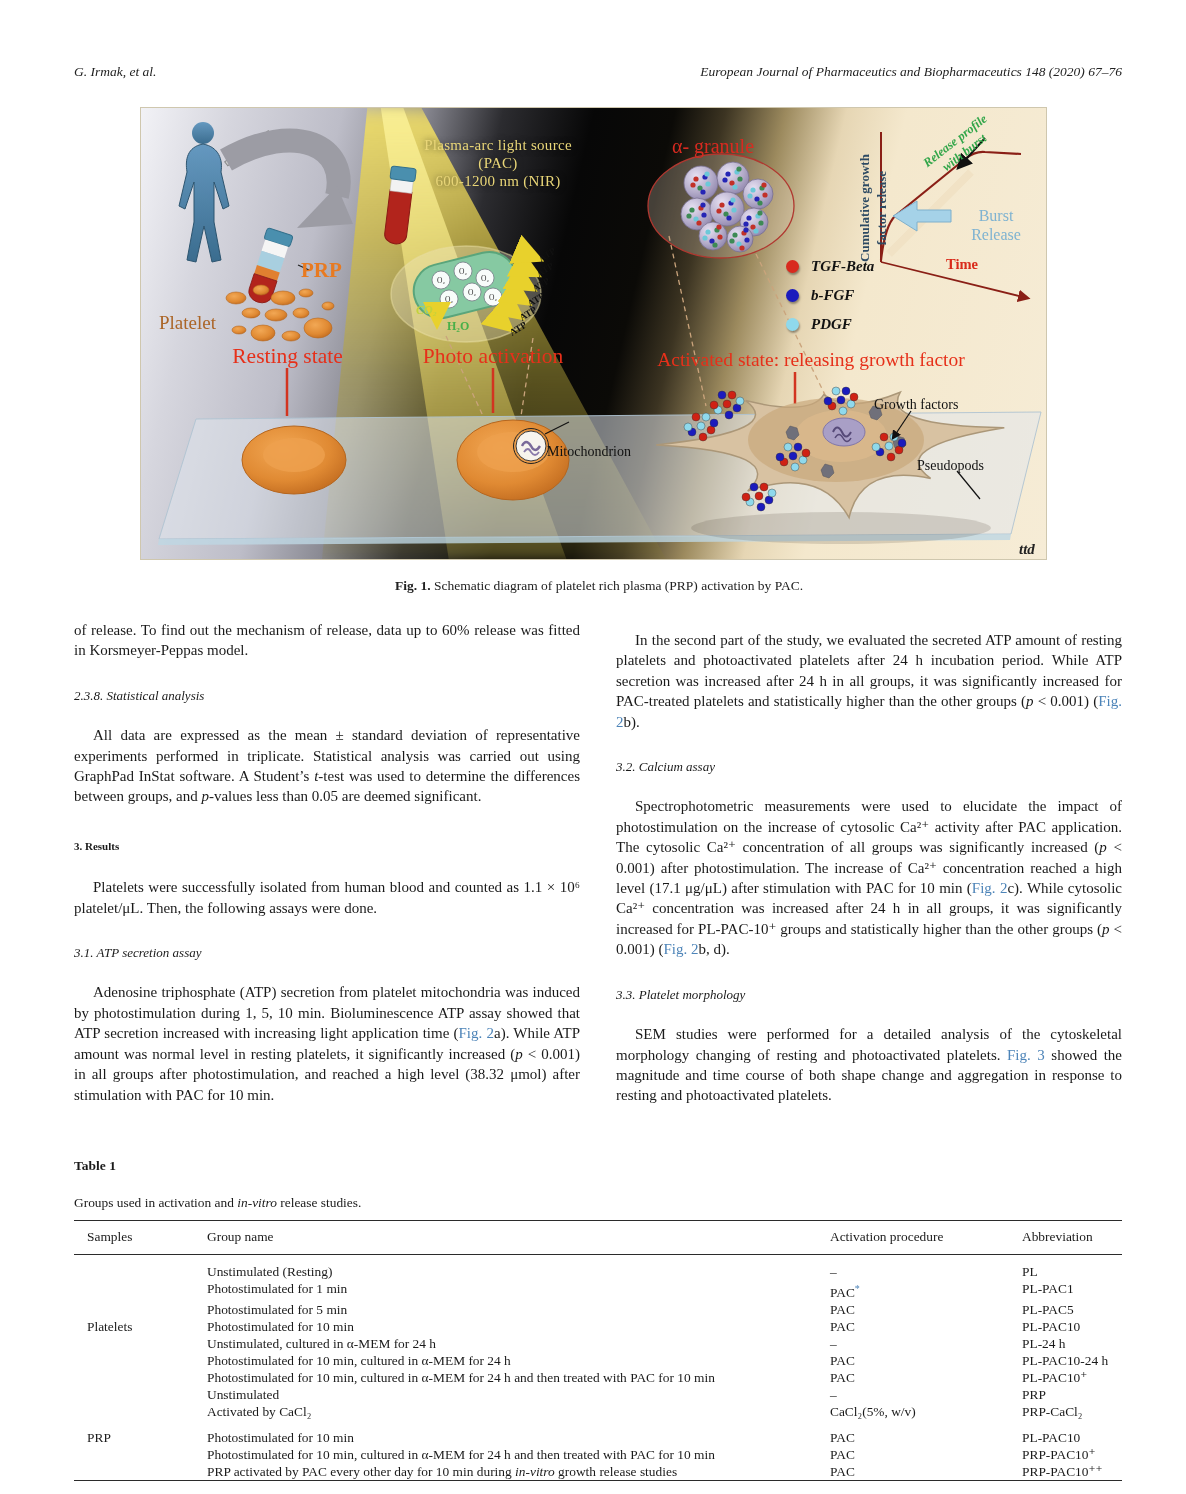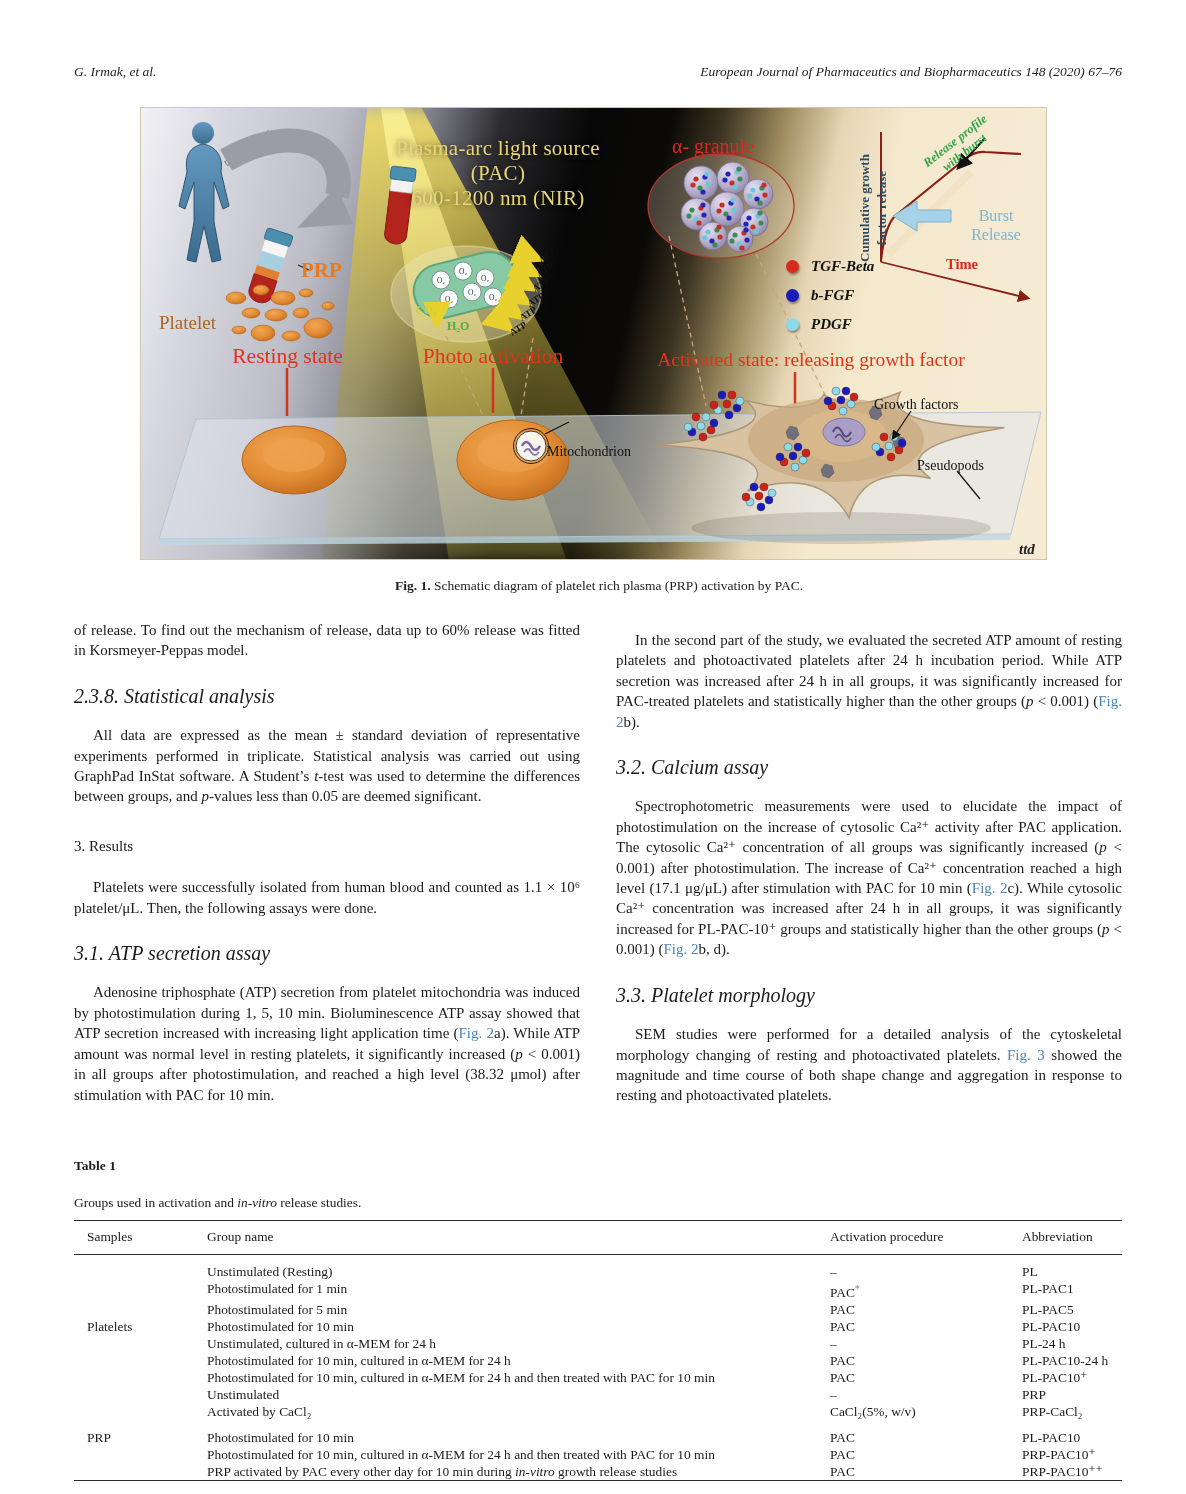--- a/index.html
+++ b/index.html
@@ -11,21 +11,21 @@
   
   #fig{left:140px;top:107px;width:905px;height:451px;overflow:hidden;border:1px solid #cfc7ae;background:#f6ecd6;}
   #fig-bg{position:absolute;inset:0;
      background:linear-gradient(103deg,#f2f2f6 0%,#d6d6de 9%,#bdbdc8 20%,#8a8a93 28%,#2c2c30 36%,#070707 45%,#0b0a07 53%,#3c3422 58%,#9c8a5e 64%,#e6d6b4 70%,#f4e8cd 76%,#f6ecd6 100%);}
   #fig-beam{position:absolute;inset:0;
      background:linear-gradient(to bottom,rgba(238,220,105,.95) 0%,rgba(210,190,70,.75) 30%,rgba(170,155,55,.5) 60%,rgba(130,120,45,.22) 100%);
      clip-path:polygon(25% 0%,31% 0%,58% 100%,20% 100%);filter:blur(9px);}
   #fig-beam2{position:absolute;inset:0;background:linear-gradient(to bottom,rgba(250,240,150,.9),rgba(225,205,90,.5) 70%,rgba(200,185,80,.25));
      clip-path:polygon(26.5% 0%,29% 0%,47% 100%,34% 100%);filter:blur(5px);}
   .fl{position:absolute;line-height:1.2;}
-  .fl-plasma{left:207px;top:28px;width:300px;text-align:center;color:#e9d678;font-size:21px;letter-spacing:.3px;text-shadow:0 0 6px rgba(0,0,0,.6);}
+  .fl-plasma{left:207px;top:28px;width:300px;text-align:center;color:#e9d678;font-size:15px;letter-spacing:.3px;text-shadow:0 0 6px rgba(0,0,0,.6);}
   .fl-prp{left:160px;top:150px;color:#e87a20;font-size:21px;font-weight:bold;}
   .fl-platelet{left:18px;top:204px;color:#ab6527;font-size:19px;}
   .fl-red{color:#e6301a;font-size:21.5px;text-align:center;}
   .fl-resting{left:59px;top:236px;width:175px;}
   .fl-photo{left:252px;top:236px;width:200px;}
   .fl-granule{left:492px;top:26px;width:160px;color:#d92a20;font-size:20px;text-align:center;}
   .fl-activated{left:430px;top:240px;width:480px;color:#e6301a;font-size:19.5px;text-align:center;}
   .fl-small{font-size:14px;color:#111;}
   .fl-mito{left:406px;top:304px;margin-top:32px;}
   .fl-growth{left:733px;top:289px;}
@@ -45,22 +45,22 @@
   .inset-burst{position:absolute;left:117px;top:92px;width:80px;text-align:center;color:#7fb3d1;font-size:16px;line-height:19px;}
   .inset-time{position:absolute;left:88px;top:142px;width:70px;text-align:center;color:#d92a1a;font-weight:bold;font-size:14.5px;}
   
   #fig-caption{left:12px;right:0;top:578px;text-align:center;font-size:13.5px;color:#222;}
   
   .col{width:506px;font-size:15px;line-height:20.4px;text-align:justify;}
   #col-left{left:74px;top:620px;}
   #col-right{left:616px;top:620px;margin-top:10px;}
   .col p{margin:0;}
   .indent{text-indent:19px;}
-  .sec-h{margin:25px 0 19px;font-style:italic;font-size:20px;font-weight:normal;}
-  .sec-h-bold{margin:29px 0 21px;font-weight:normal;font-style:normal;font-size:15px;}
+  .sec-h{margin:25px 0 19px;font-style:italic;font-size:13px;font-weight:normal;}
+  .sec-h-bold{margin:29px 0 21px;font-weight:bold;font-style:normal;font-size:11px;}
   .seg-i{font-style:italic;}
   .seg-b{font-weight:bold;}
   .seg-link{color:#4d84b8;}
   .seg-suplink{color:#4d84b8;vertical-align:super;font-size:10px;}
   
   #table1{left:74px;top:1158px;width:1048px;font-size:13.4px;color:#1a1a1a;}
   .tbl-title{font-weight:bold;font-size:13.5px;}
   .tbl-caption{margin-top:21px;font-size:13.4px;}
   .rule{border-top:1.6px solid #2b2b2b;margin-top:9px;}
   .t-grid{display:grid;grid-template-columns:133px 623px 192px 1fr;}

